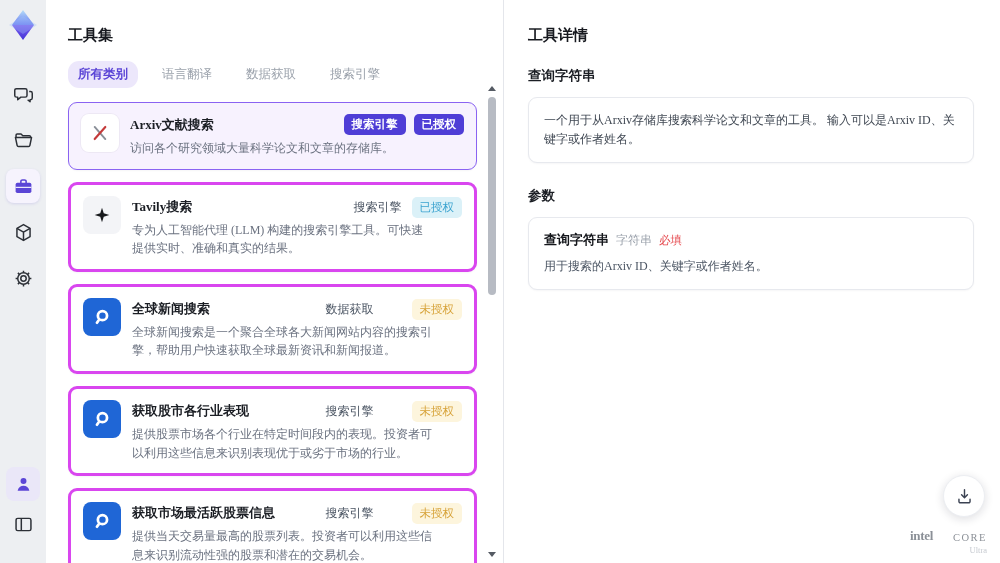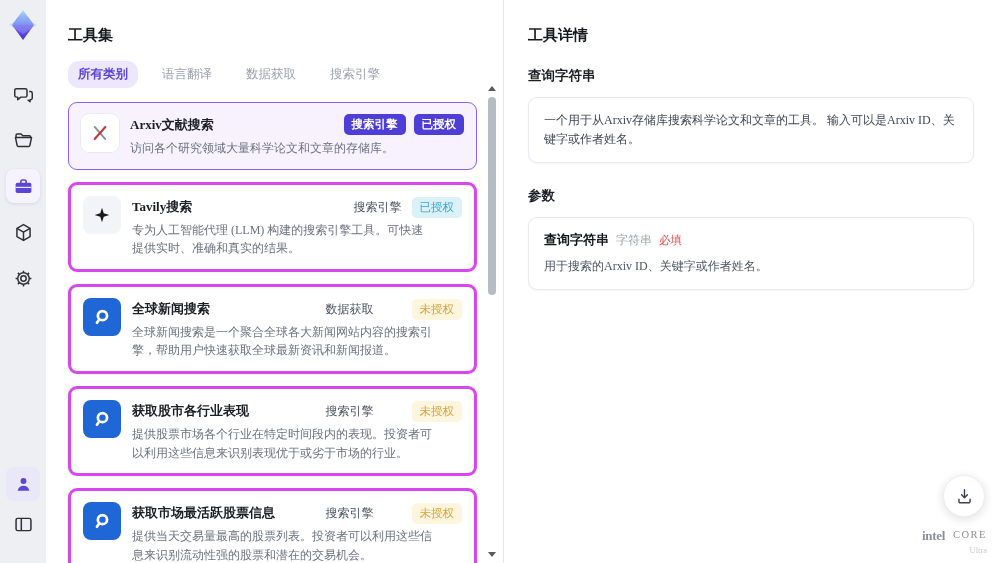--- a/index.html
+++ b/index.html
@@ -75,21 +75,21 @@
   .param-desc { font-size:12px; color:#4b5563; line-height:1.55; }
 
   
   .fab { position:absolute; right:15px; bottom:46px; width:42px; height:42px;
     border-radius:50%; background:#fff; border:1px solid #eceef2;
     box-shadow:0 2px 10px rgba(20,20,40,.14); display:flex; align-items:center;
     justify-content:center; cursor:pointer; }
   .fab svg { width:19px; height:19px; }
   .brand { position:absolute; right:13px; bottom:8px; text-align:right;
     color:#8b9097; line-height:1.1; }
-  .brand-row { display:flex; align-items:flex-start; gap:8px; justify-content:flex-end; }
+  .brand-row { display:flex; align-items:flex-end; gap:20px; justify-content:flex-end; }
   .brand-intel { font-size:13px; font-weight:bold; letter-spacing:-0.3px; }
   .brand-core { font-size:10.5px; letter-spacing:1.5px; }
   .brand-sub { font-size:8.5px; color:#c6cad0; margin-top:2px; }
 </style>
 </head>
 <body>
 
 <div class="app">
 
   <aside class="rail">

